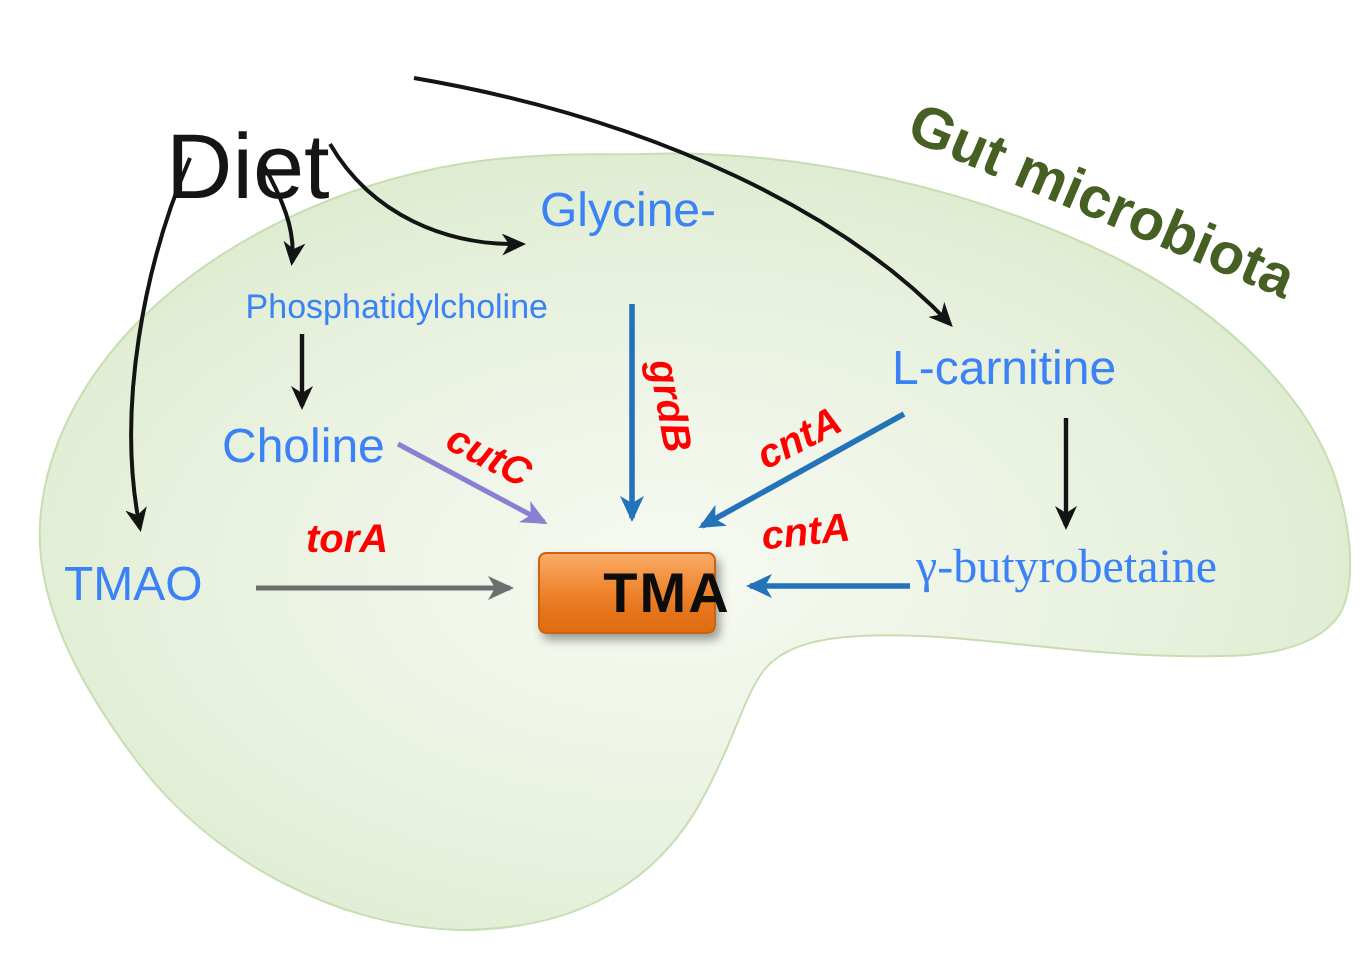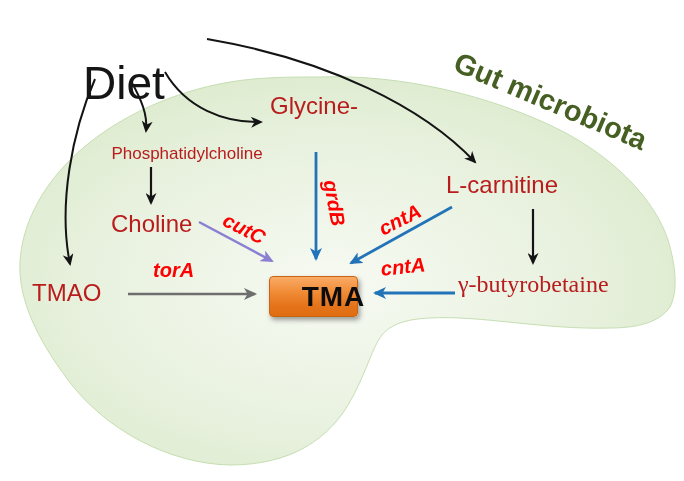--- a/index.html
+++ b/index.html
@@ -6,42 +6,42 @@
   #canvas{
     position:relative;
     width:684px;height:481px;
     background:#ffffff;
     overflow:hidden;
     font-family:"Liberation Sans",sans-serif;
   }
   #arrow-layer{position:absolute;left:0;top:0;}
   .label{
     position:absolute;
-    color:#b91c1c;
+    color:#3b82f6;
     white-space:nowrap;
     line-height:1.15;
   }
   .diet{
     left:83px;top:12px;
     font-size:46px;
     letter-spacing:0px;
     color:#151515;
     margin-top:45px;
   }
   .gut{
     left:462px;top:46px;
     font-size:29px;
     font-weight:bold;
     color:#465f22;
     transform:rotate(23deg);
     transform-origin:0 0;
   }
   .phos{
     left:100px;top:144px;width:174px;
-    font-size:17px;text-align:center;
+    font-size:17px;text-align:right;
   }
   .glycine{
     left:270px;top:92px;width:88px;
     font-size:24px;text-align:center;
   }
   .choline{left:111px;top:210px;font-size:24px;}
   .lcarn{left:446px;top:171px;font-size:24px;}
   .tmao{left:32px;top:279px;font-size:24px;}
   .gbb{left:458px;top:271px;font-size:24px;font-family:Liberation Serif, serif;}
   .gene{

